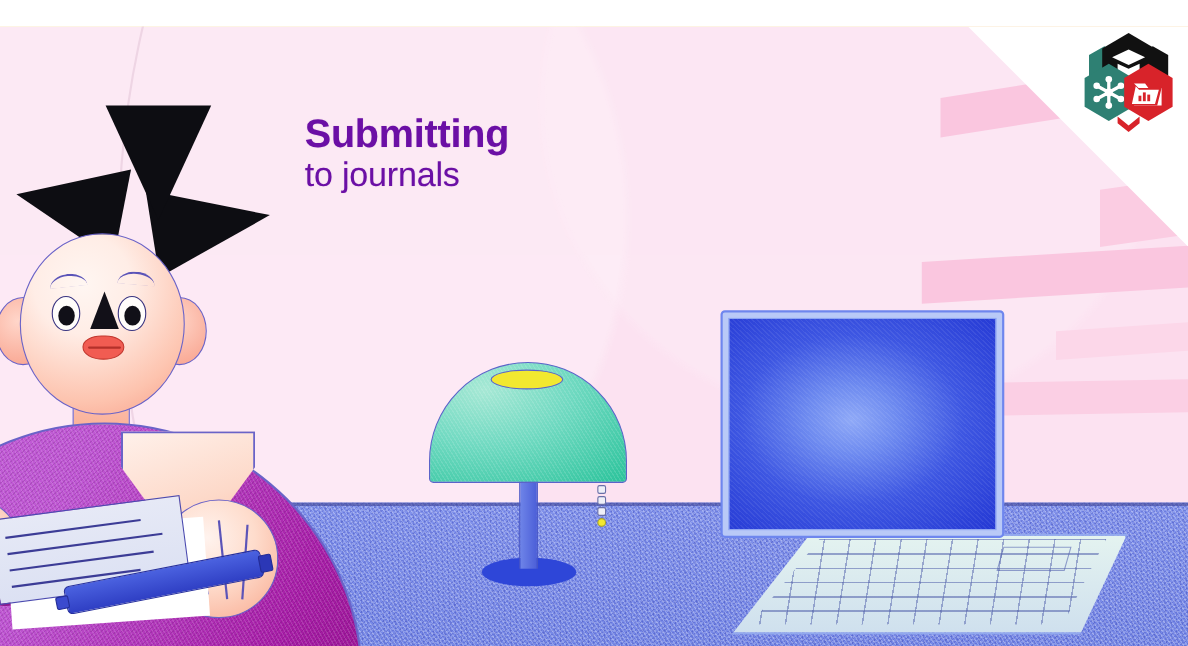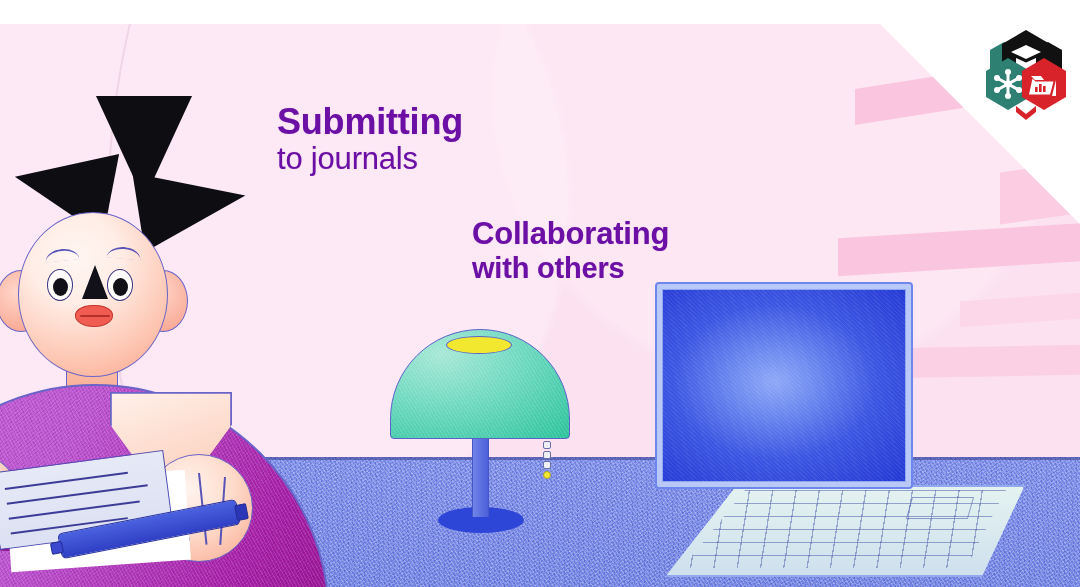--- a/index.html
+++ b/index.html
@@ -412,24 +412,20 @@
   <div class="pen">
     <div class="pen-cap"></div>
     <div class="pen-tip"></div>
   </div>
 
   <div class="headline h-submit">
     <span>Submitting</span>
     <span class="l2">to journals</span>
   </div>
 
-  <div class="headline h-collab">
-    <span>Collaborating</span>
-    <span class="l2">with others</span>
-  </div>
 
   <div class="logo">
     <svg viewBox="0 0 96 92" width="96" height="92" aria-hidden="true">
 
       <g>
         <path d="M12 22 L26 14 L34 19 L26 24 L26 40 L12 48 Z" fill="#2E8073"></path>
       </g>
       <g>
         <path d="M84 22 L70 14 L62 19 L70 24 L70 40 L84 48 Z" fill="#111111"></path>
       </g>

